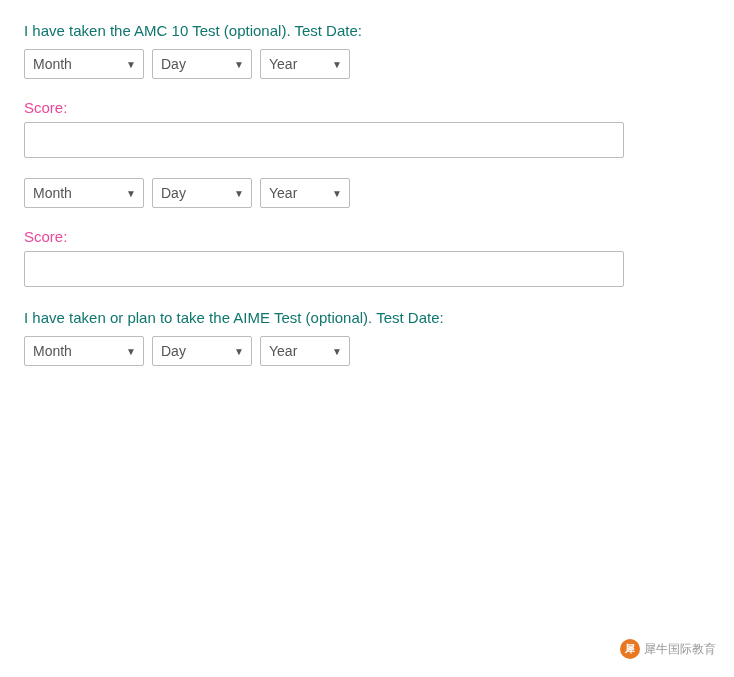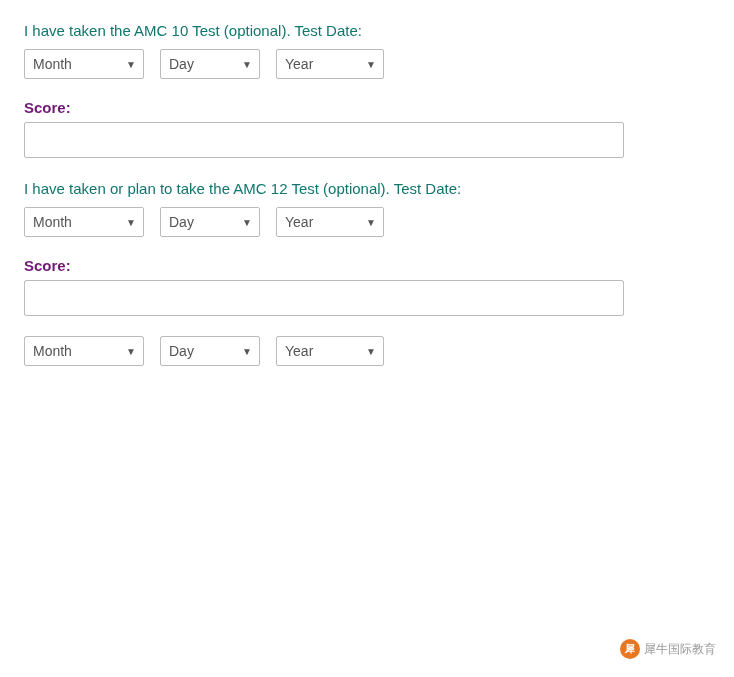--- a/index.html
+++ b/index.html
@@ -24,21 +24,21 @@
 
     .section-label {
       font-size: 15px;
       color: #0f766e;
       margin-bottom: 8px;
       line-height: 1.4;
     }
 
     .date-row {
       display: flex;
-      gap: 16px;
+      gap: 8px;
     }
 
     .dropdown-wrap {
       position: relative;
       display: inline-flex;
       align-items: center;
     }
 
     .dropdown-wrap select {
       appearance: none;
@@ -65,28 +65,27 @@
 
     .month-select {
       width: 120px;
     }
 
     .day-select {
       width: 100px;
     }
 
     .year-select {
-      width: 108px;
+      width: 90px;
     }
 
     .score-label {
       font-size: 15px;
-      color: #701a75;
+      color: #ec4899;
       margin-bottom: 6px;
-      font-weight: bold;
     }
 
     .score-input {
       width: 600px;
       max-width: 100%;
       height: 36px;
       border: 1px solid #bbbbbb;
       border-radius: 2px;
       padding: 4px 8px;
       font-size: 14px;
@@ -143,21 +142,20 @@
     </div>
   </div>
 </div>
 
 <div class="section">
   <div class="score-label">Score:</div>
   <input type="text" class="score-input" value="" style="">
 </div>
 
 <div class="section">
-  <div class="section-label">I have taken or plan to take the AMC 12 Test (optional). Test Date:</div>
   <div class="date-row">
     <div class="dropdown-wrap">
       <select class="month-select">
         <option value="">Month</option>
       <option value="January">January</option><option value="February">February</option><option value="March">March</option><option value="April">April</option><option value="May">May</option><option value="June">June</option><option value="July">July</option><option value="August">August</option><option value="September">September</option><option value="October">October</option><option value="November">November</option><option value="December">December</option></select>
       <span class="dropdown-arrow">▼</span>
     </div>
     <div class="dropdown-wrap">
       <select class="day-select">
         <option value="">Day</option>
@@ -172,20 +170,21 @@
     </div>
   </div>
 </div>
 
 <div class="section">
   <div class="score-label">Score:</div>
   <input type="text" class="score-input" value="" style="">
 </div>
 
 <div class="section">
+  <div class="section-label">I have taken or plan to take the AIME Test (optional). Test Date:</div>
   <div class="date-row">
     <div class="dropdown-wrap">
       <select class="month-select">
         <option value="">Month</option>
       <option value="January">January</option><option value="February">February</option><option value="March">March</option><option value="April">April</option><option value="May">May</option><option value="June">June</option><option value="July">July</option><option value="August">August</option><option value="September">September</option><option value="October">October</option><option value="November">November</option><option value="December">December</option></select>
       <span class="dropdown-arrow">▼</span>
     </div>
     <div class="dropdown-wrap">
       <select class="day-select">
         <option value="">Day</option>

